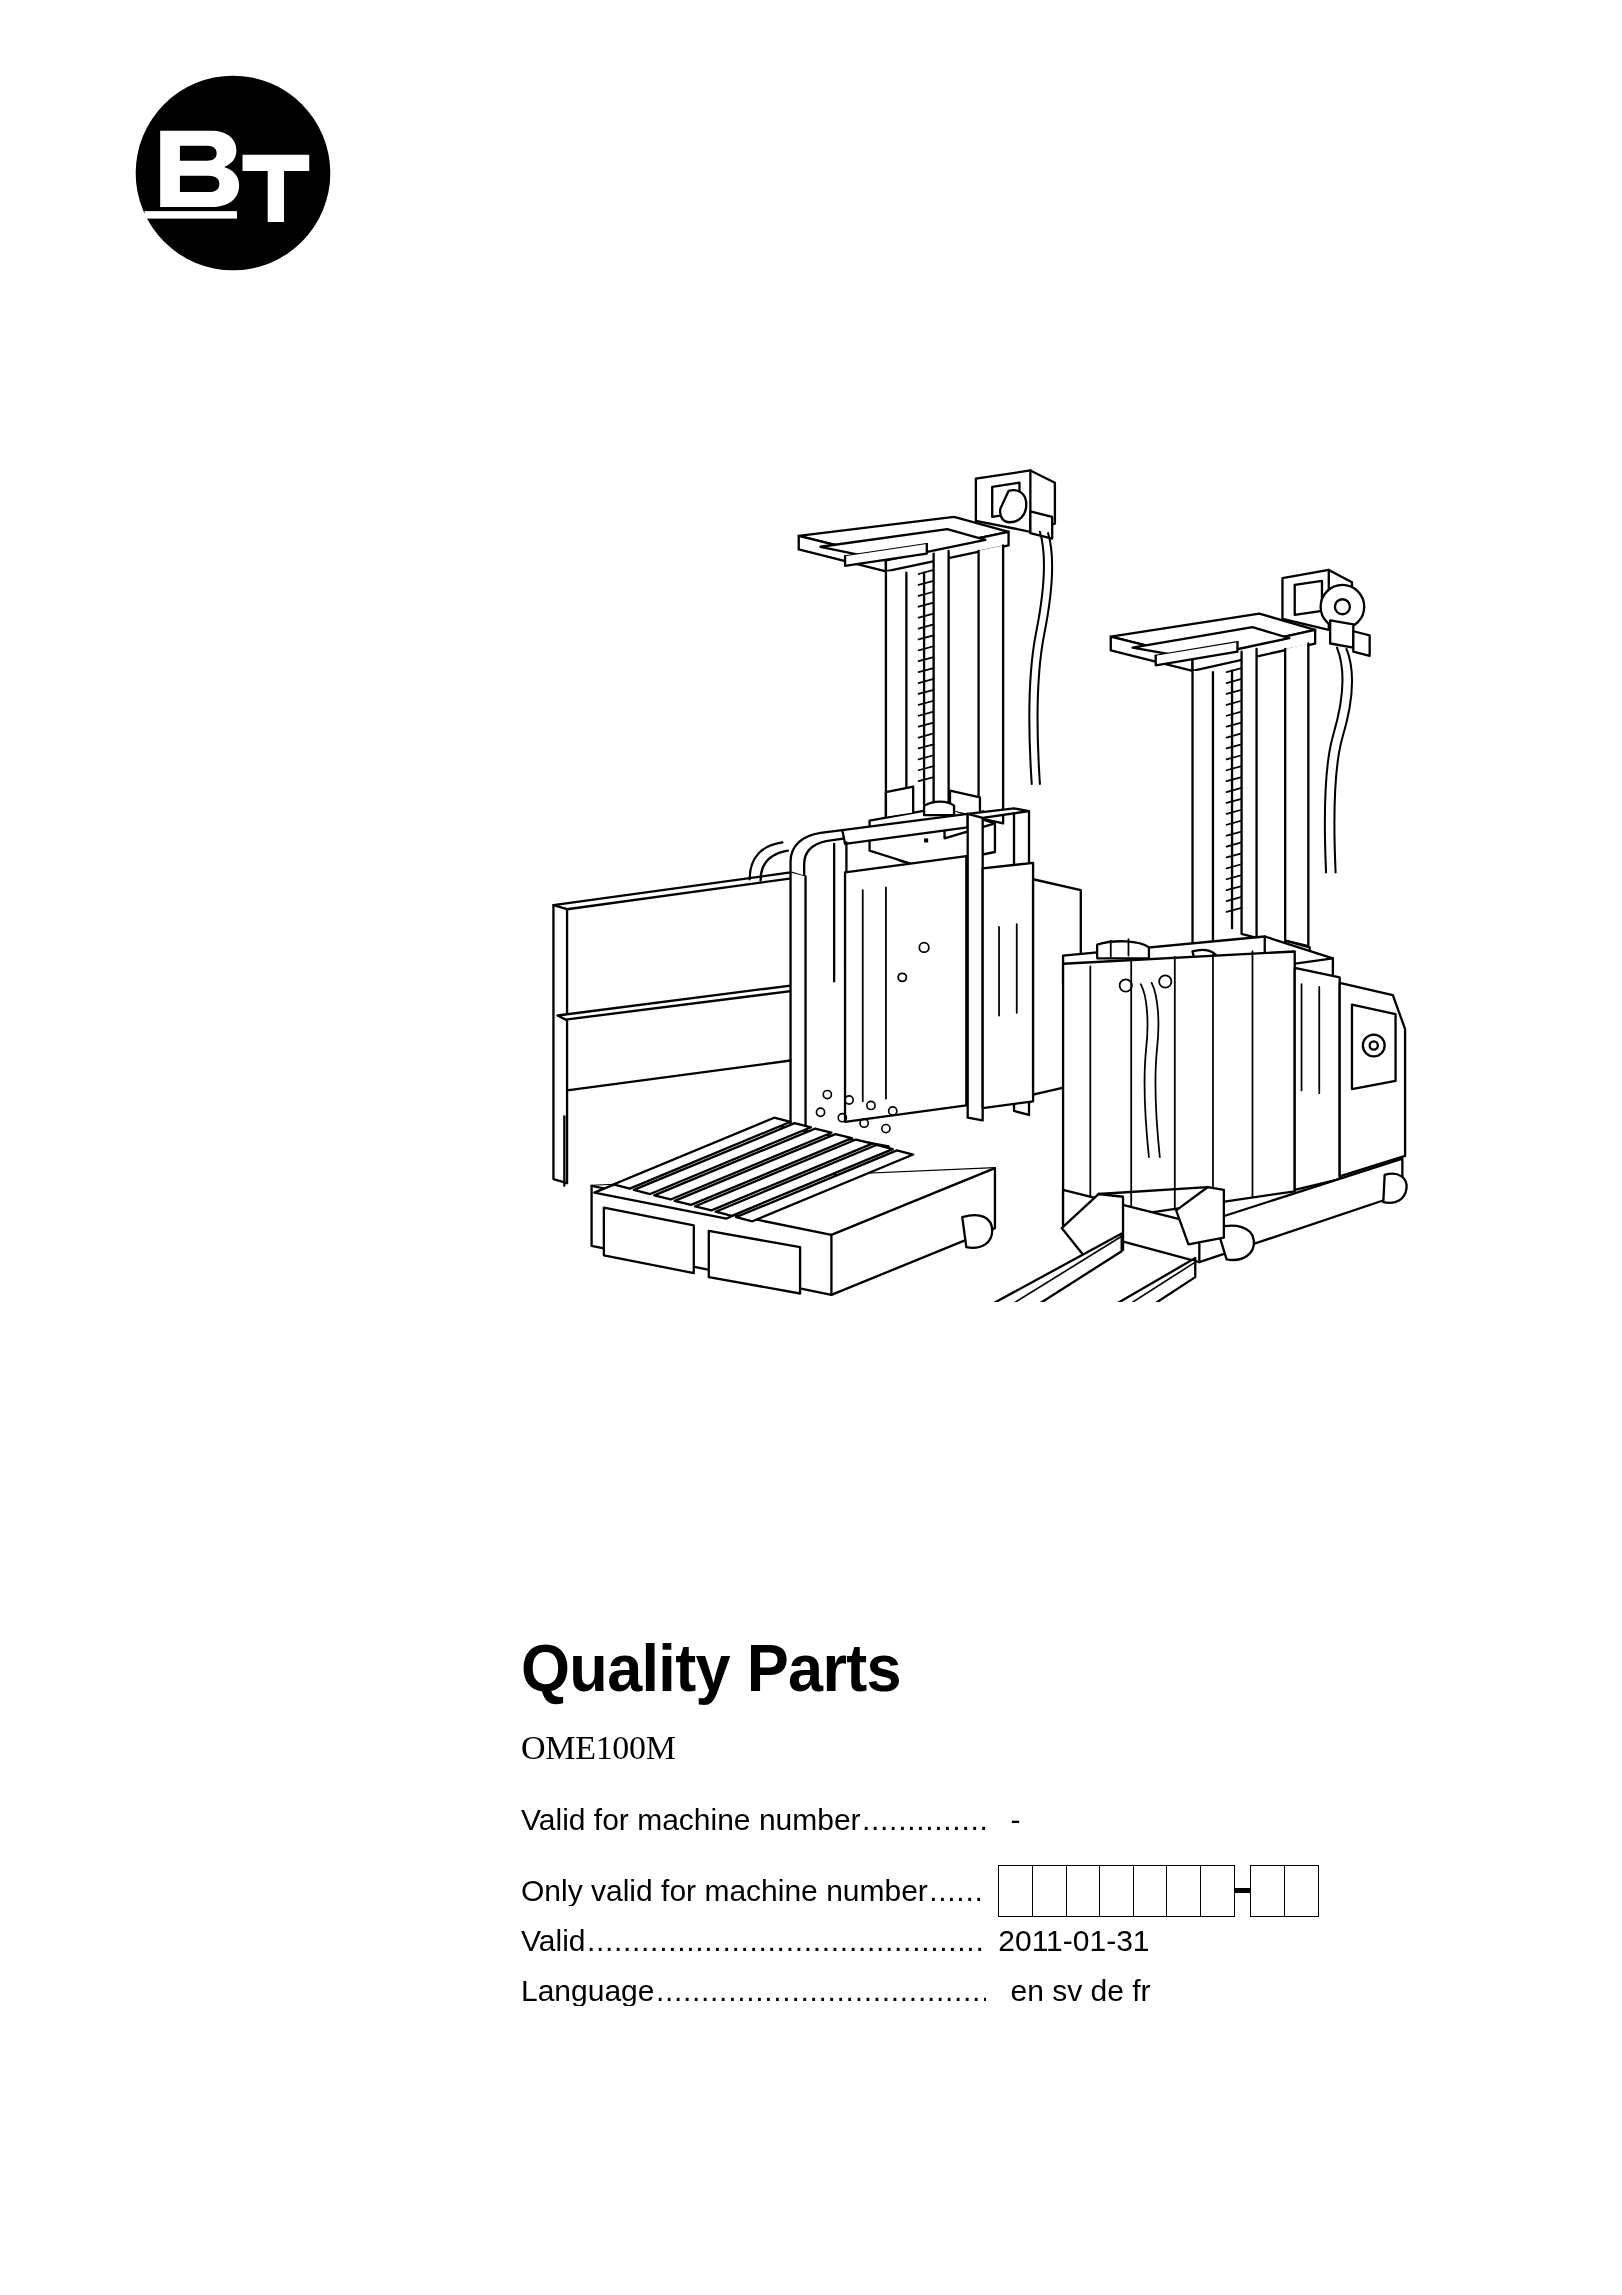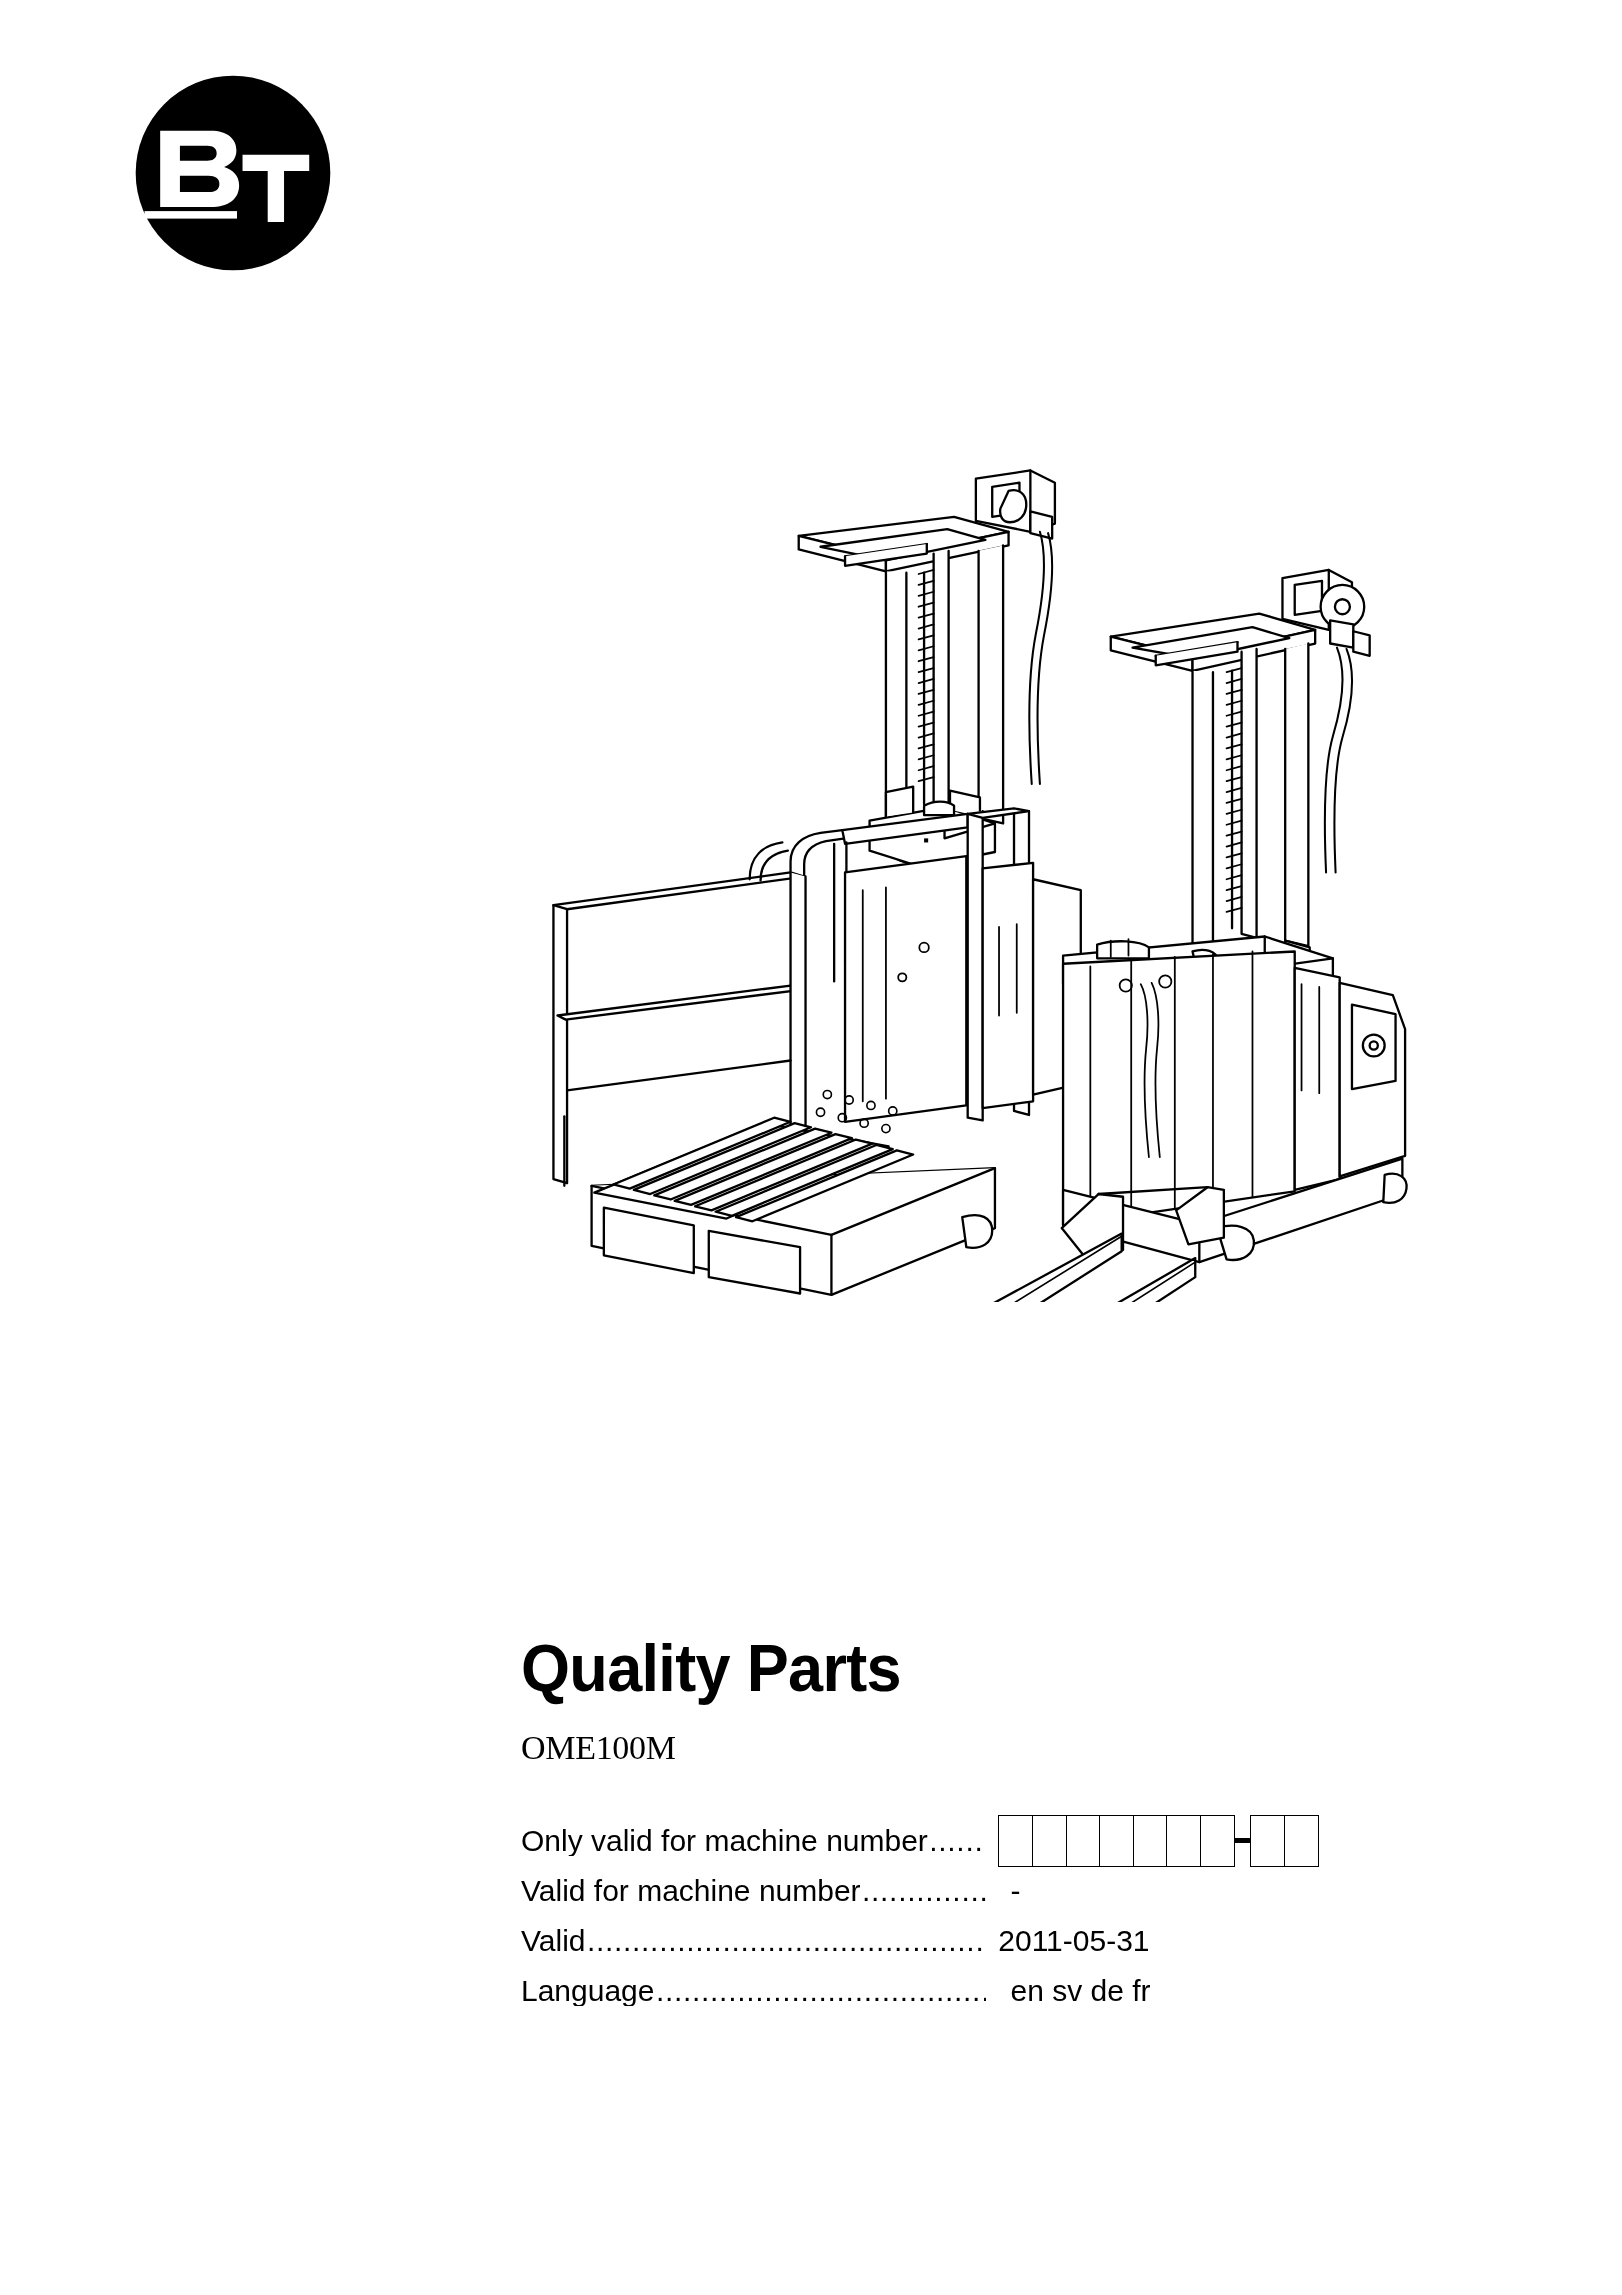--- a/index.html
+++ b/index.html
@@ -359,20 +359,28 @@
     </g>
   </svg>
 </div>
 
 <div id="title-block">
 
   <div id="doc-title">Quality Parts</div>
 
   <div id="model-designation">OME100M</div>
 
+  <div class="spec-row">
+    <span class="spec-label-wrap">
+      <span class="spec-label">Valid for machine number</span>
+      <span class="spec-leader"></span>
+    </span>
+    <span class="spec-value indent">-</span>
+  </div>
+
   <div class="spec-row tall">
     <span class="spec-label-wrap">
       <span class="spec-label">Only valid for machine number</span>
       <span class="spec-leader"></span>
     </span>
     <span class="serial-boxes">
       <span class="serial-group">
         <span class="serial-cell"></span>
         <span class="serial-cell"></span>
         <span class="serial-cell"></span>
@@ -382,35 +390,27 @@
         <span class="serial-cell"></span>
       </span>
       <span class="serial-dash"></span>
       <span class="serial-group">
         <span class="serial-cell"></span>
         <span class="serial-cell"></span>
       </span>
     </span>
   </div>
 
-  <div class="spec-row">
-    <span class="spec-label-wrap">
-      <span class="spec-label">Valid for machine number</span>
-      <span class="spec-leader"></span>
-    </span>
-    <span class="spec-value indent">-</span>
-  </div>
-
 
   <div class="spec-row">
     <span class="spec-label-wrap">
       <span class="spec-label">Valid </span>
       <span class="spec-leader"></span>
     </span>
-    <span class="spec-value">2011-05-31</span>
+    <span class="spec-value">2011-01-31</span>
   </div>
 
   <div class="spec-row">
     <span class="spec-label-wrap">
       <span class="spec-label">Language</span>
       <span class="spec-leader"></span>
     </span>
     <span class="spec-value indent">en sv de fr</span>
   </div>
 

